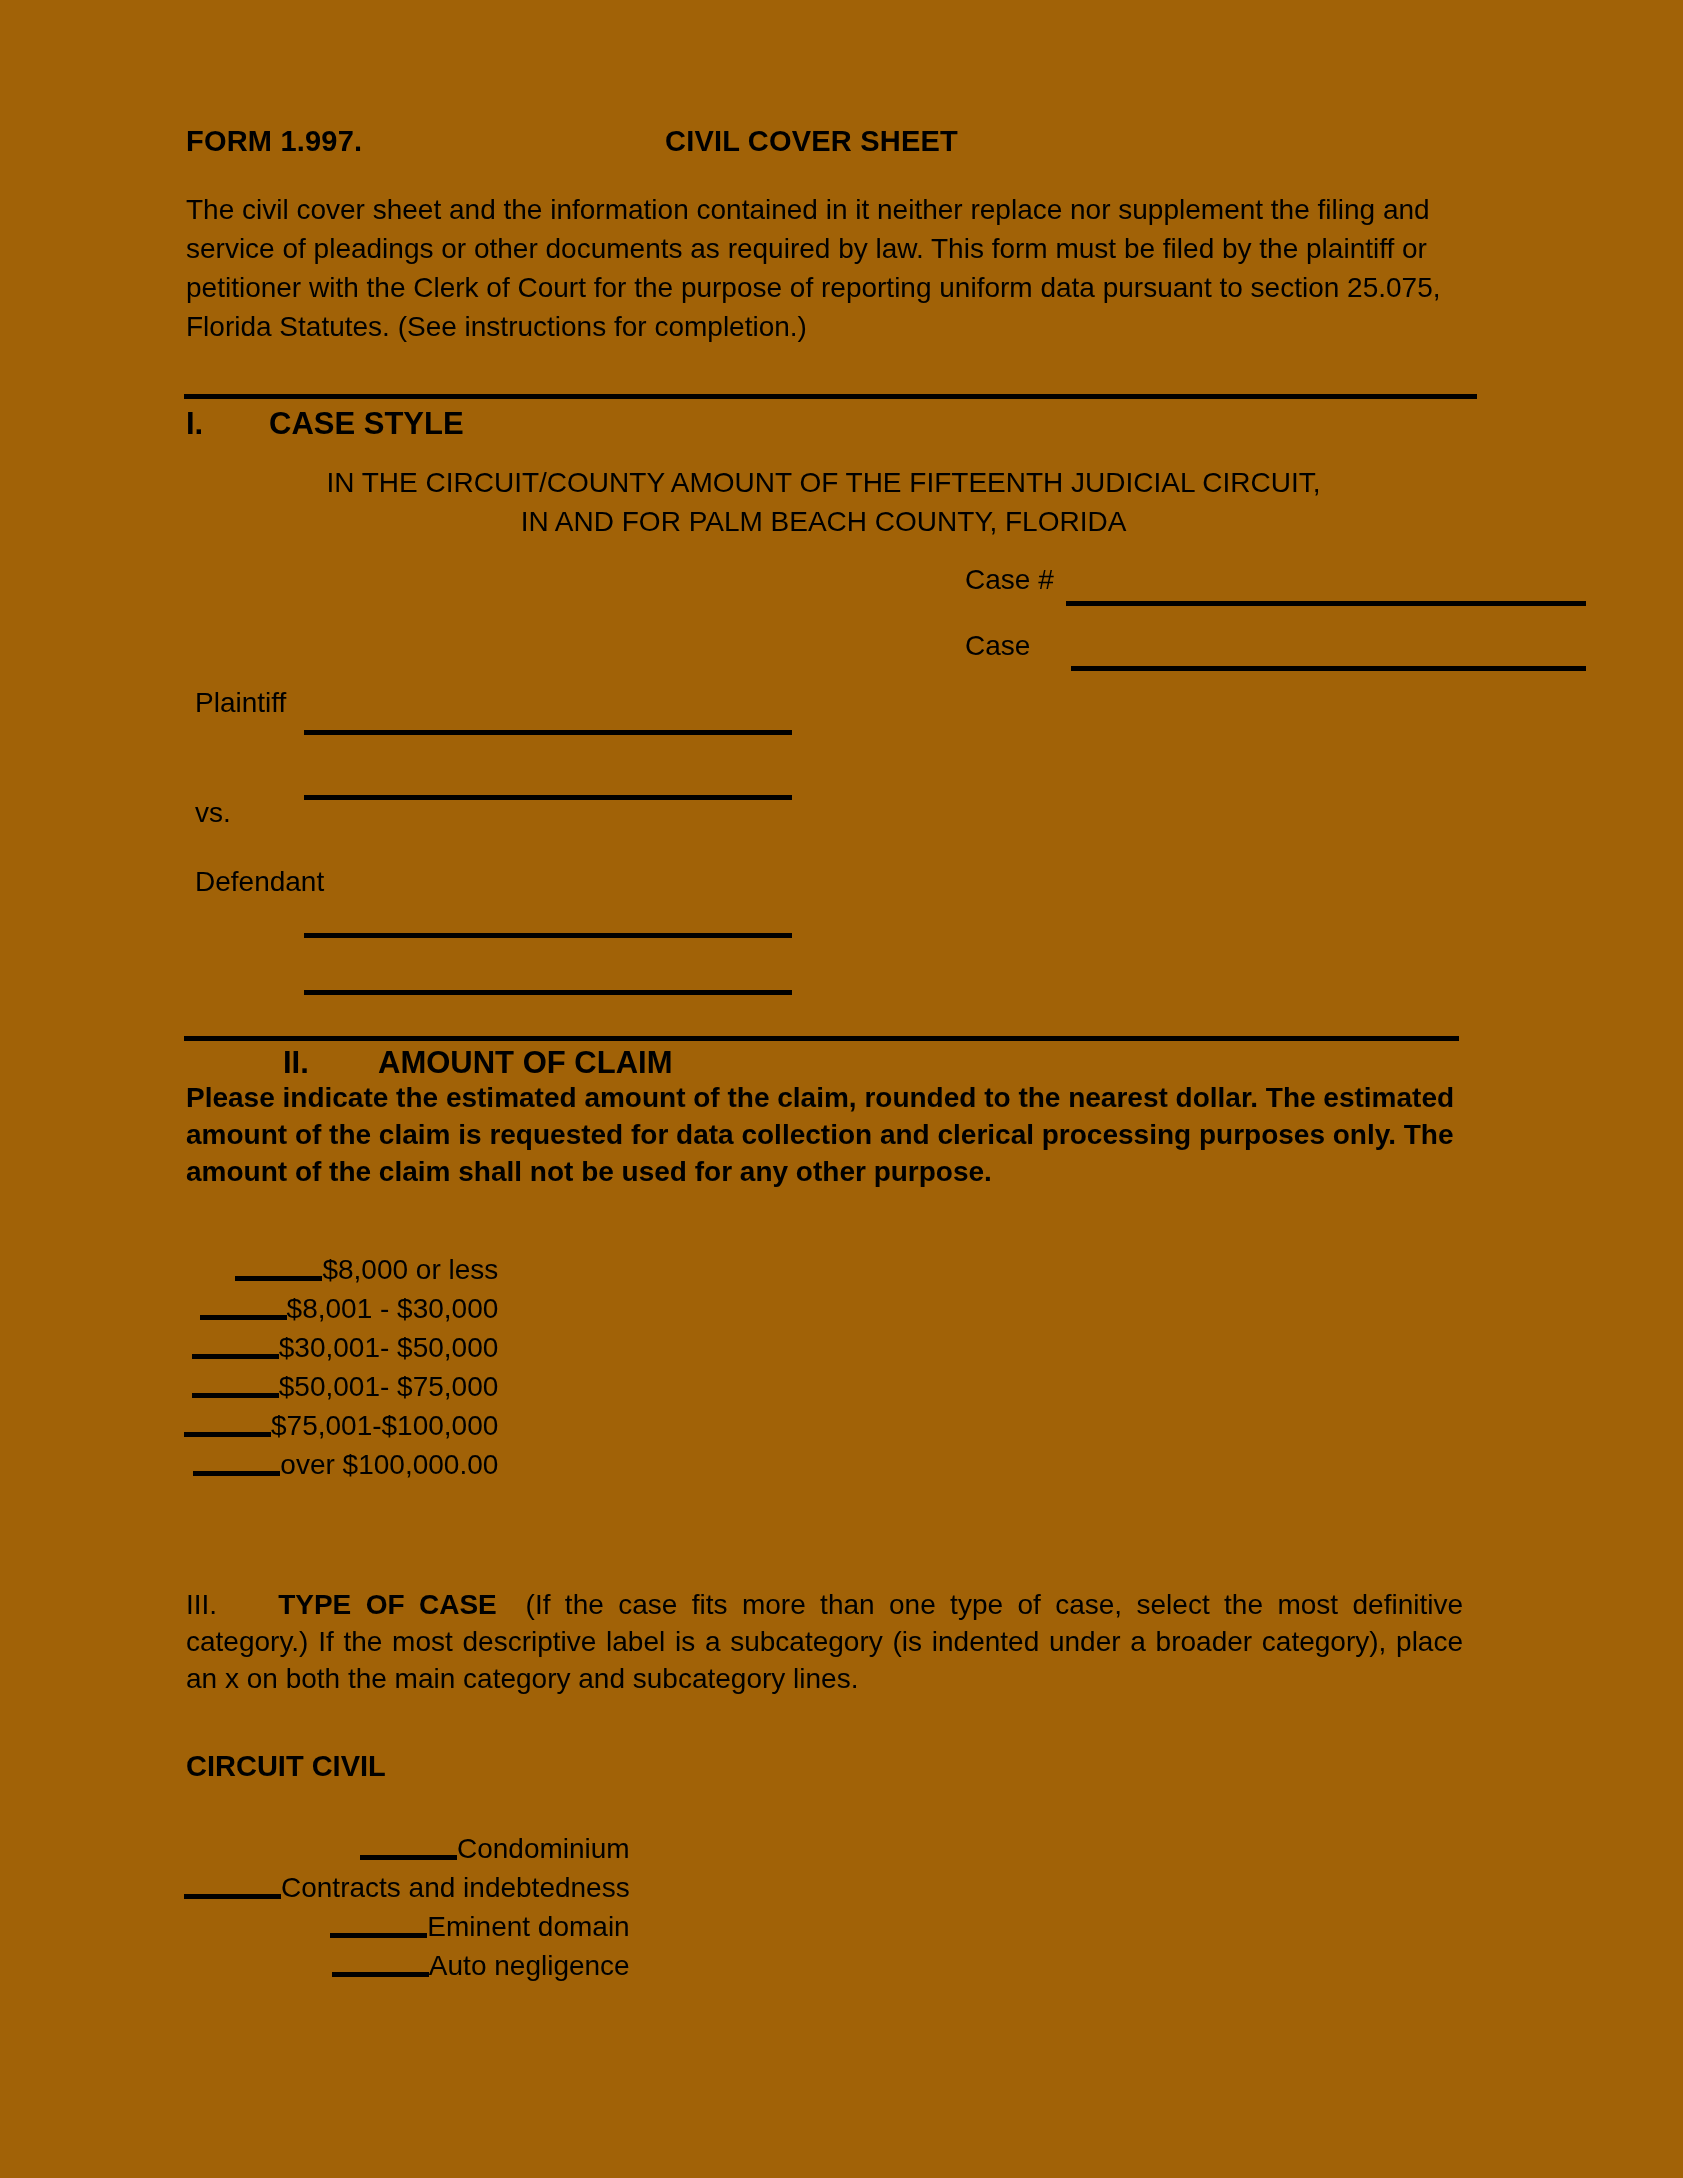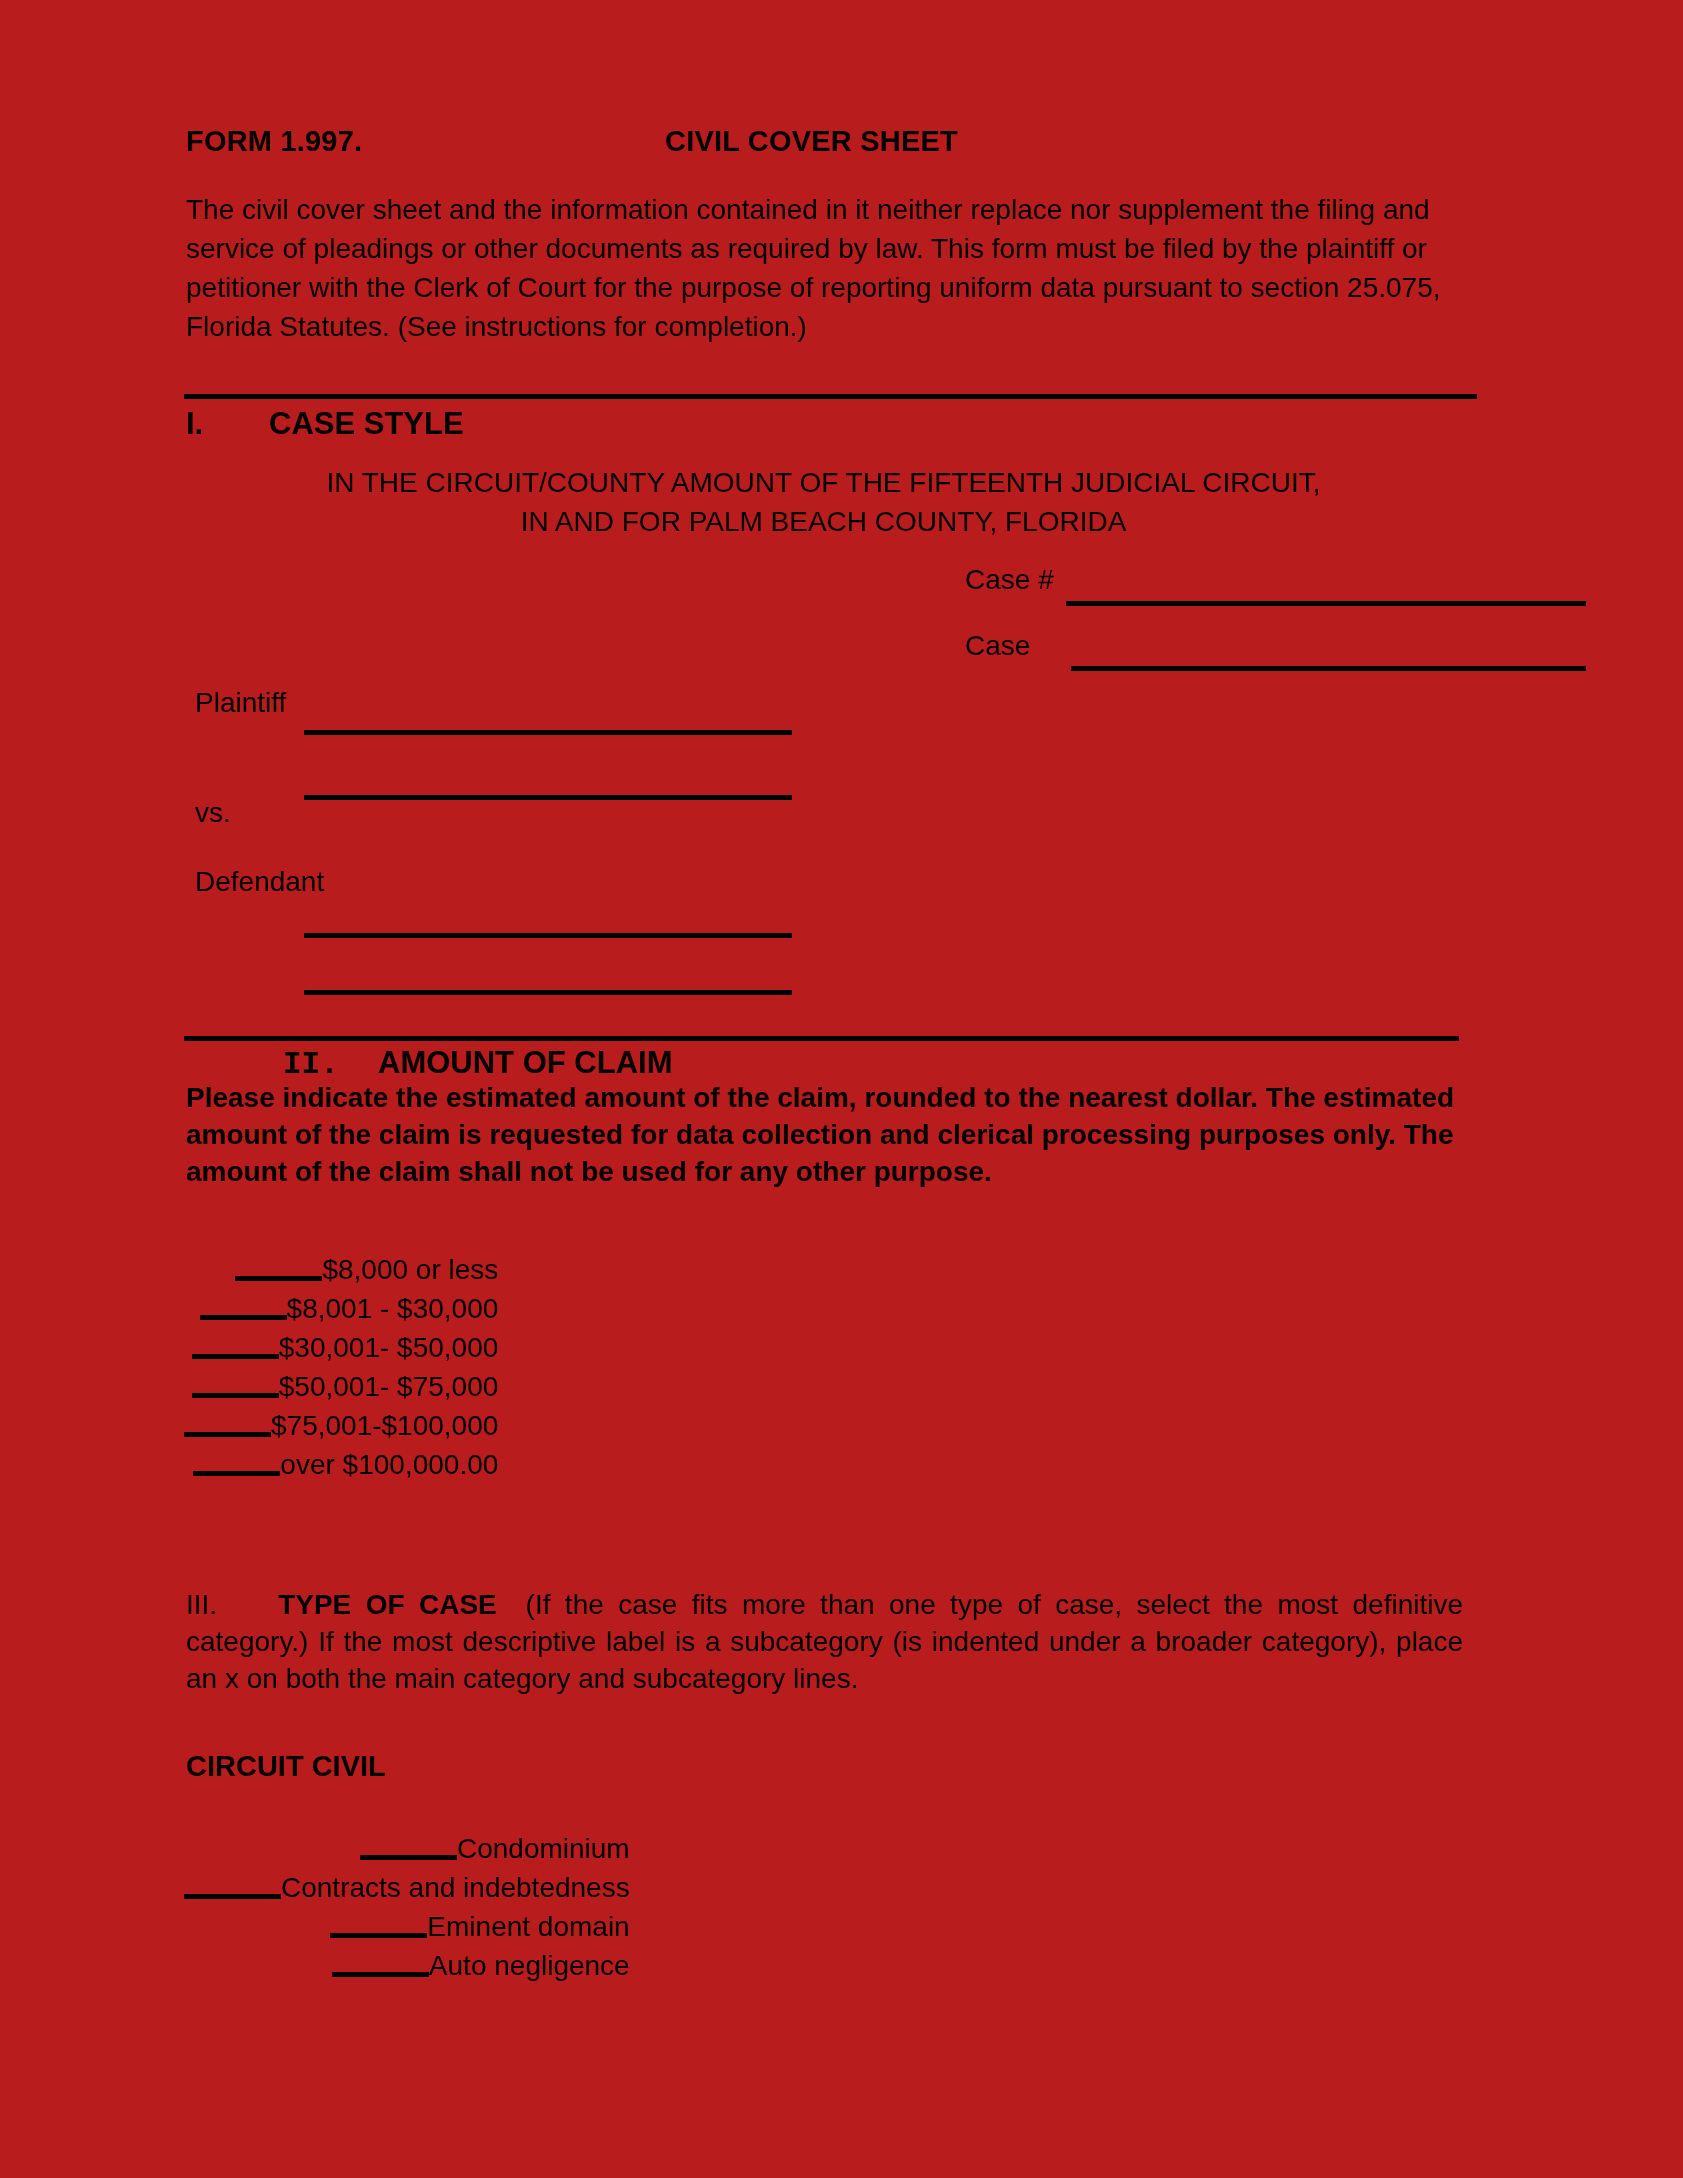--- a/index.html
+++ b/index.html
@@ -13,21 +13,21 @@
     font-family: "Liberation Sans", sans-serif;
     color: #000000;
     overflow: hidden;
     position: relative;
   }
 
   .page {
     position: relative;
     width: 1683px;
     height: 2178px;
-    background: #b91c1c;
+    background: #a16207;
     box-sizing: border-box;
   }
 
   
   .header-row {
     position: absolute;
     left: 186px;
     top: 125px;
     width: 1277px;
     height: 40px;
@@ -74,21 +74,21 @@
   
   .sec-head {
     position: absolute;
     font-size: 31px;
     font-weight: bold;
     white-space: nowrap;
   }
   .sec-1 { left: 186px; top: 406px; }
   .sec-1 .num { display: inline-block; width: 83px; }
   .sec-2 { left: 283px; top: 1045px; }
-  .sec-2 .num { display: inline-block; width: 95px; font-family: Liberation Mono, monospace; }
+  .sec-2 .num { display: inline-block; width: 95px; }
 
   
   .court-caption {
     position: absolute;
     left: 186px;
     top: 463px;
     width: 1275px;
     font-size: 28px;
     line-height: 39px;
     text-align: center;

